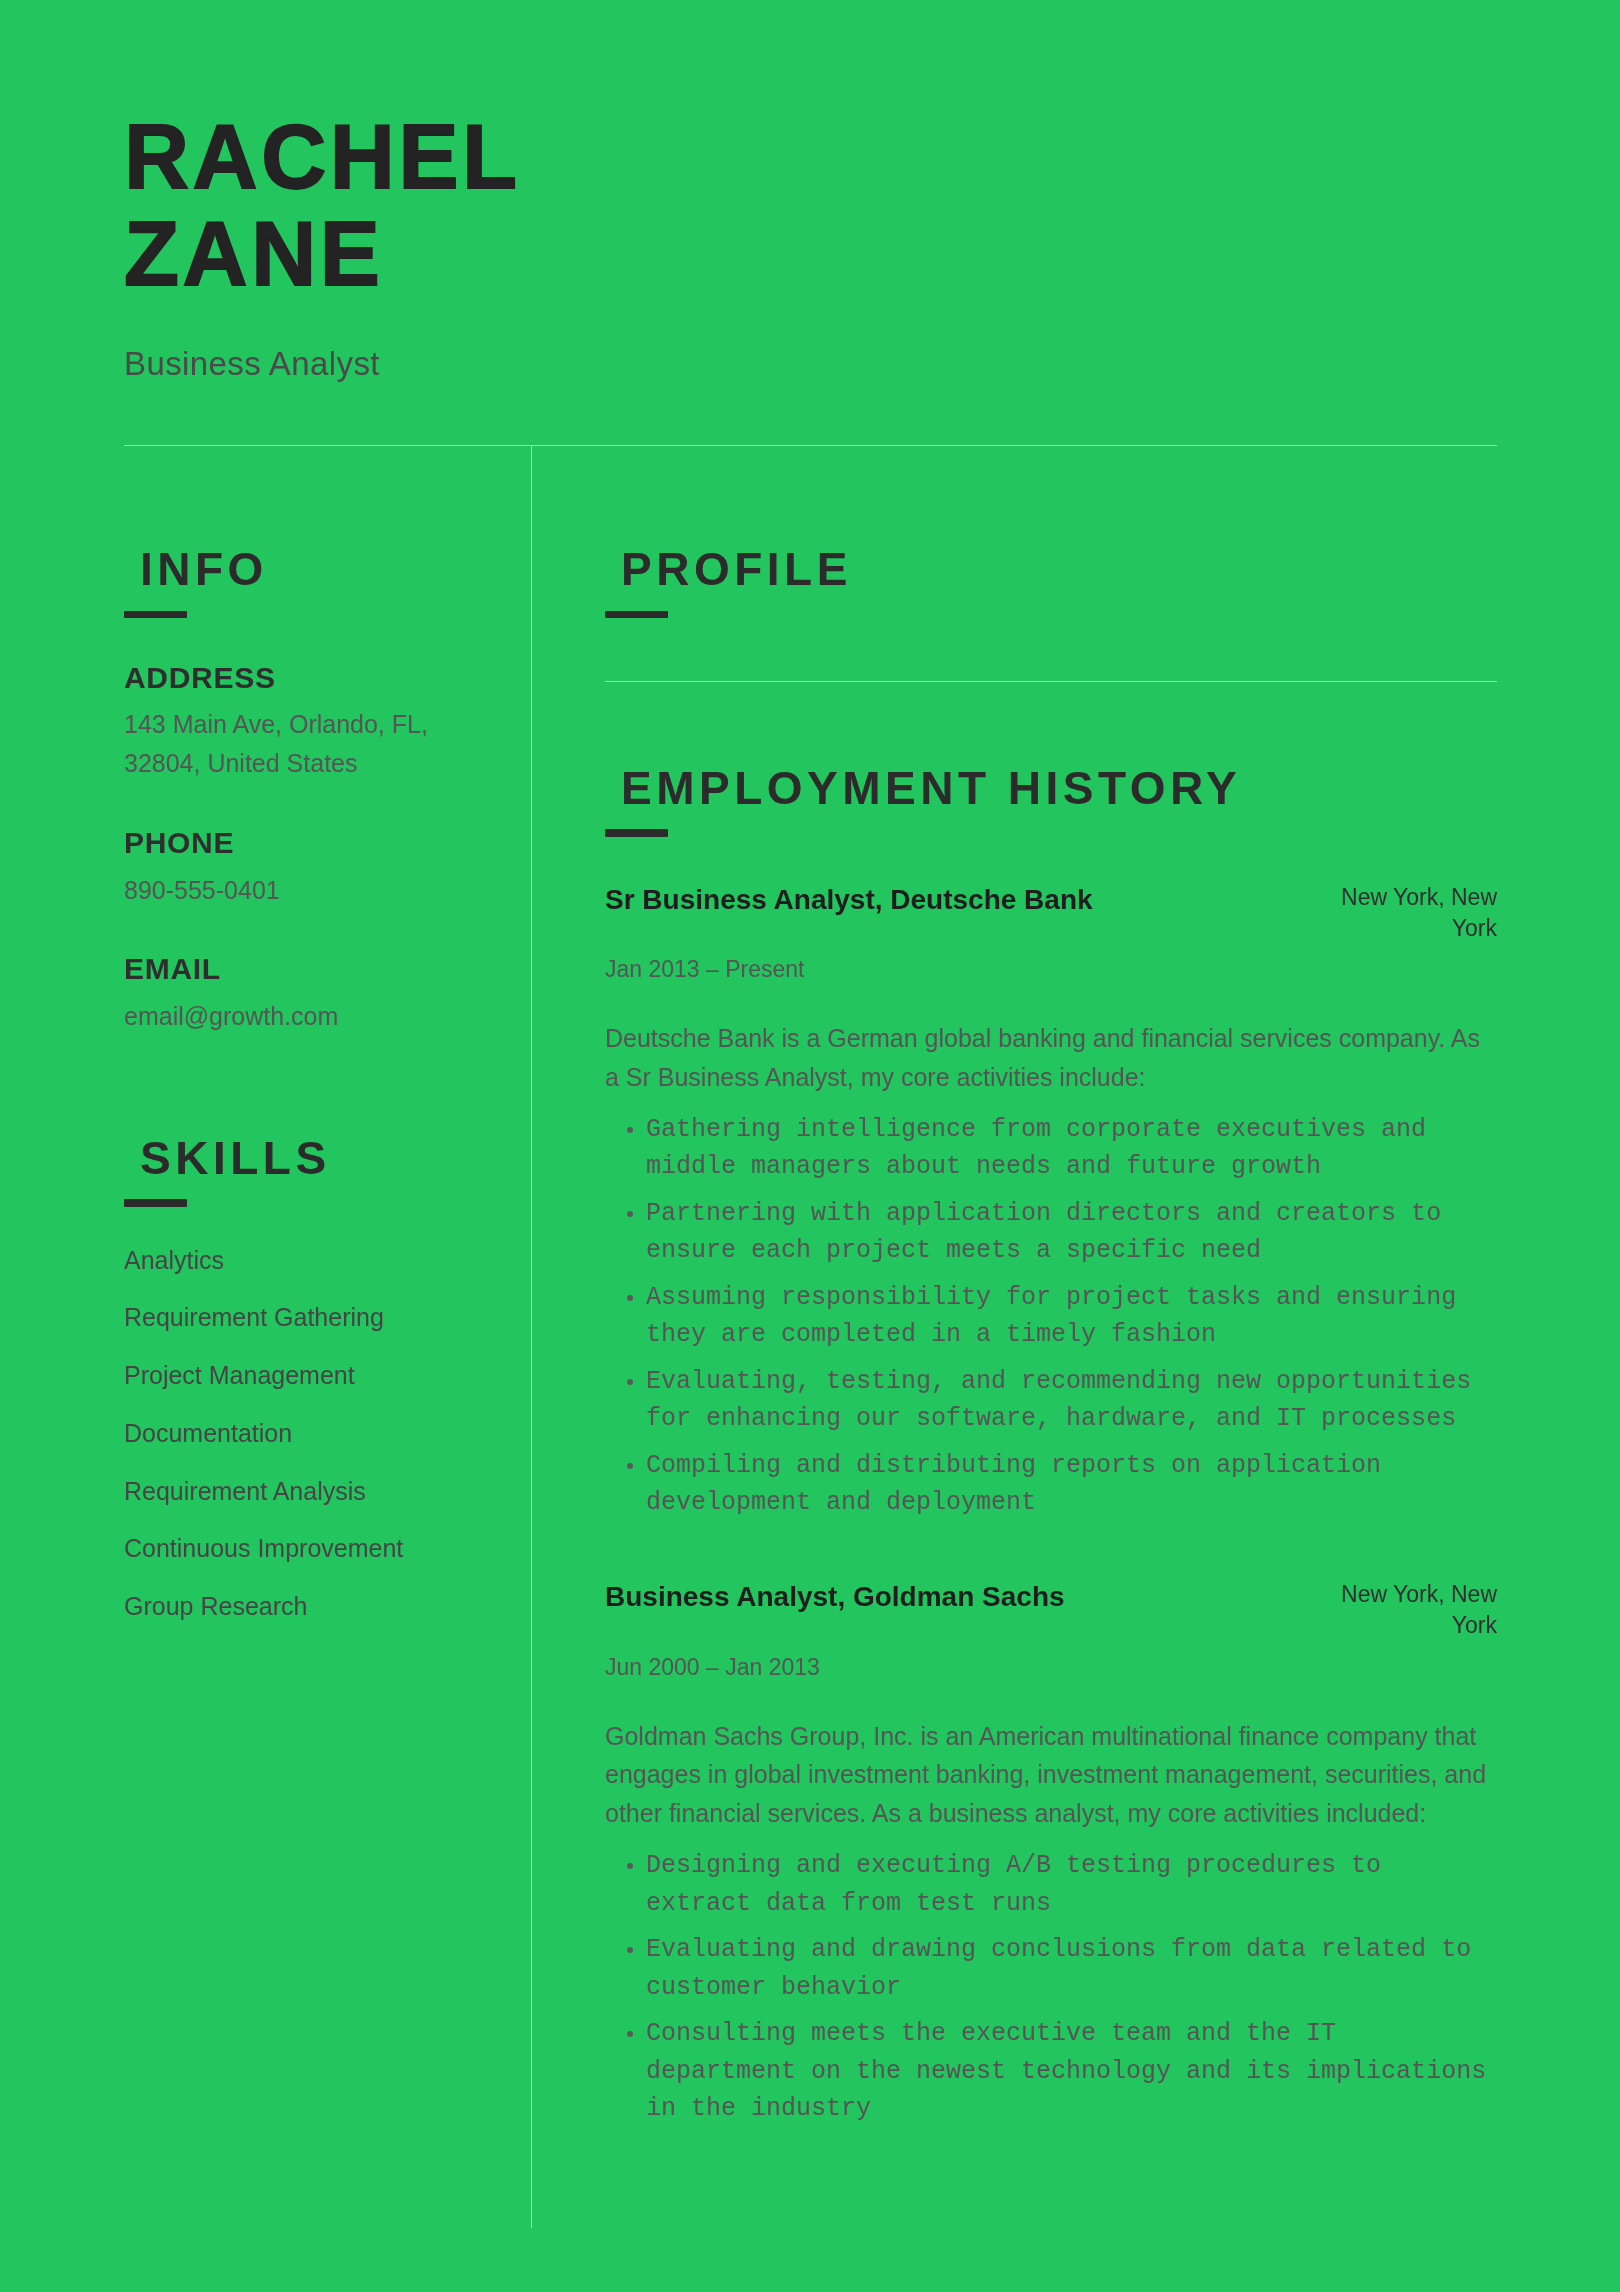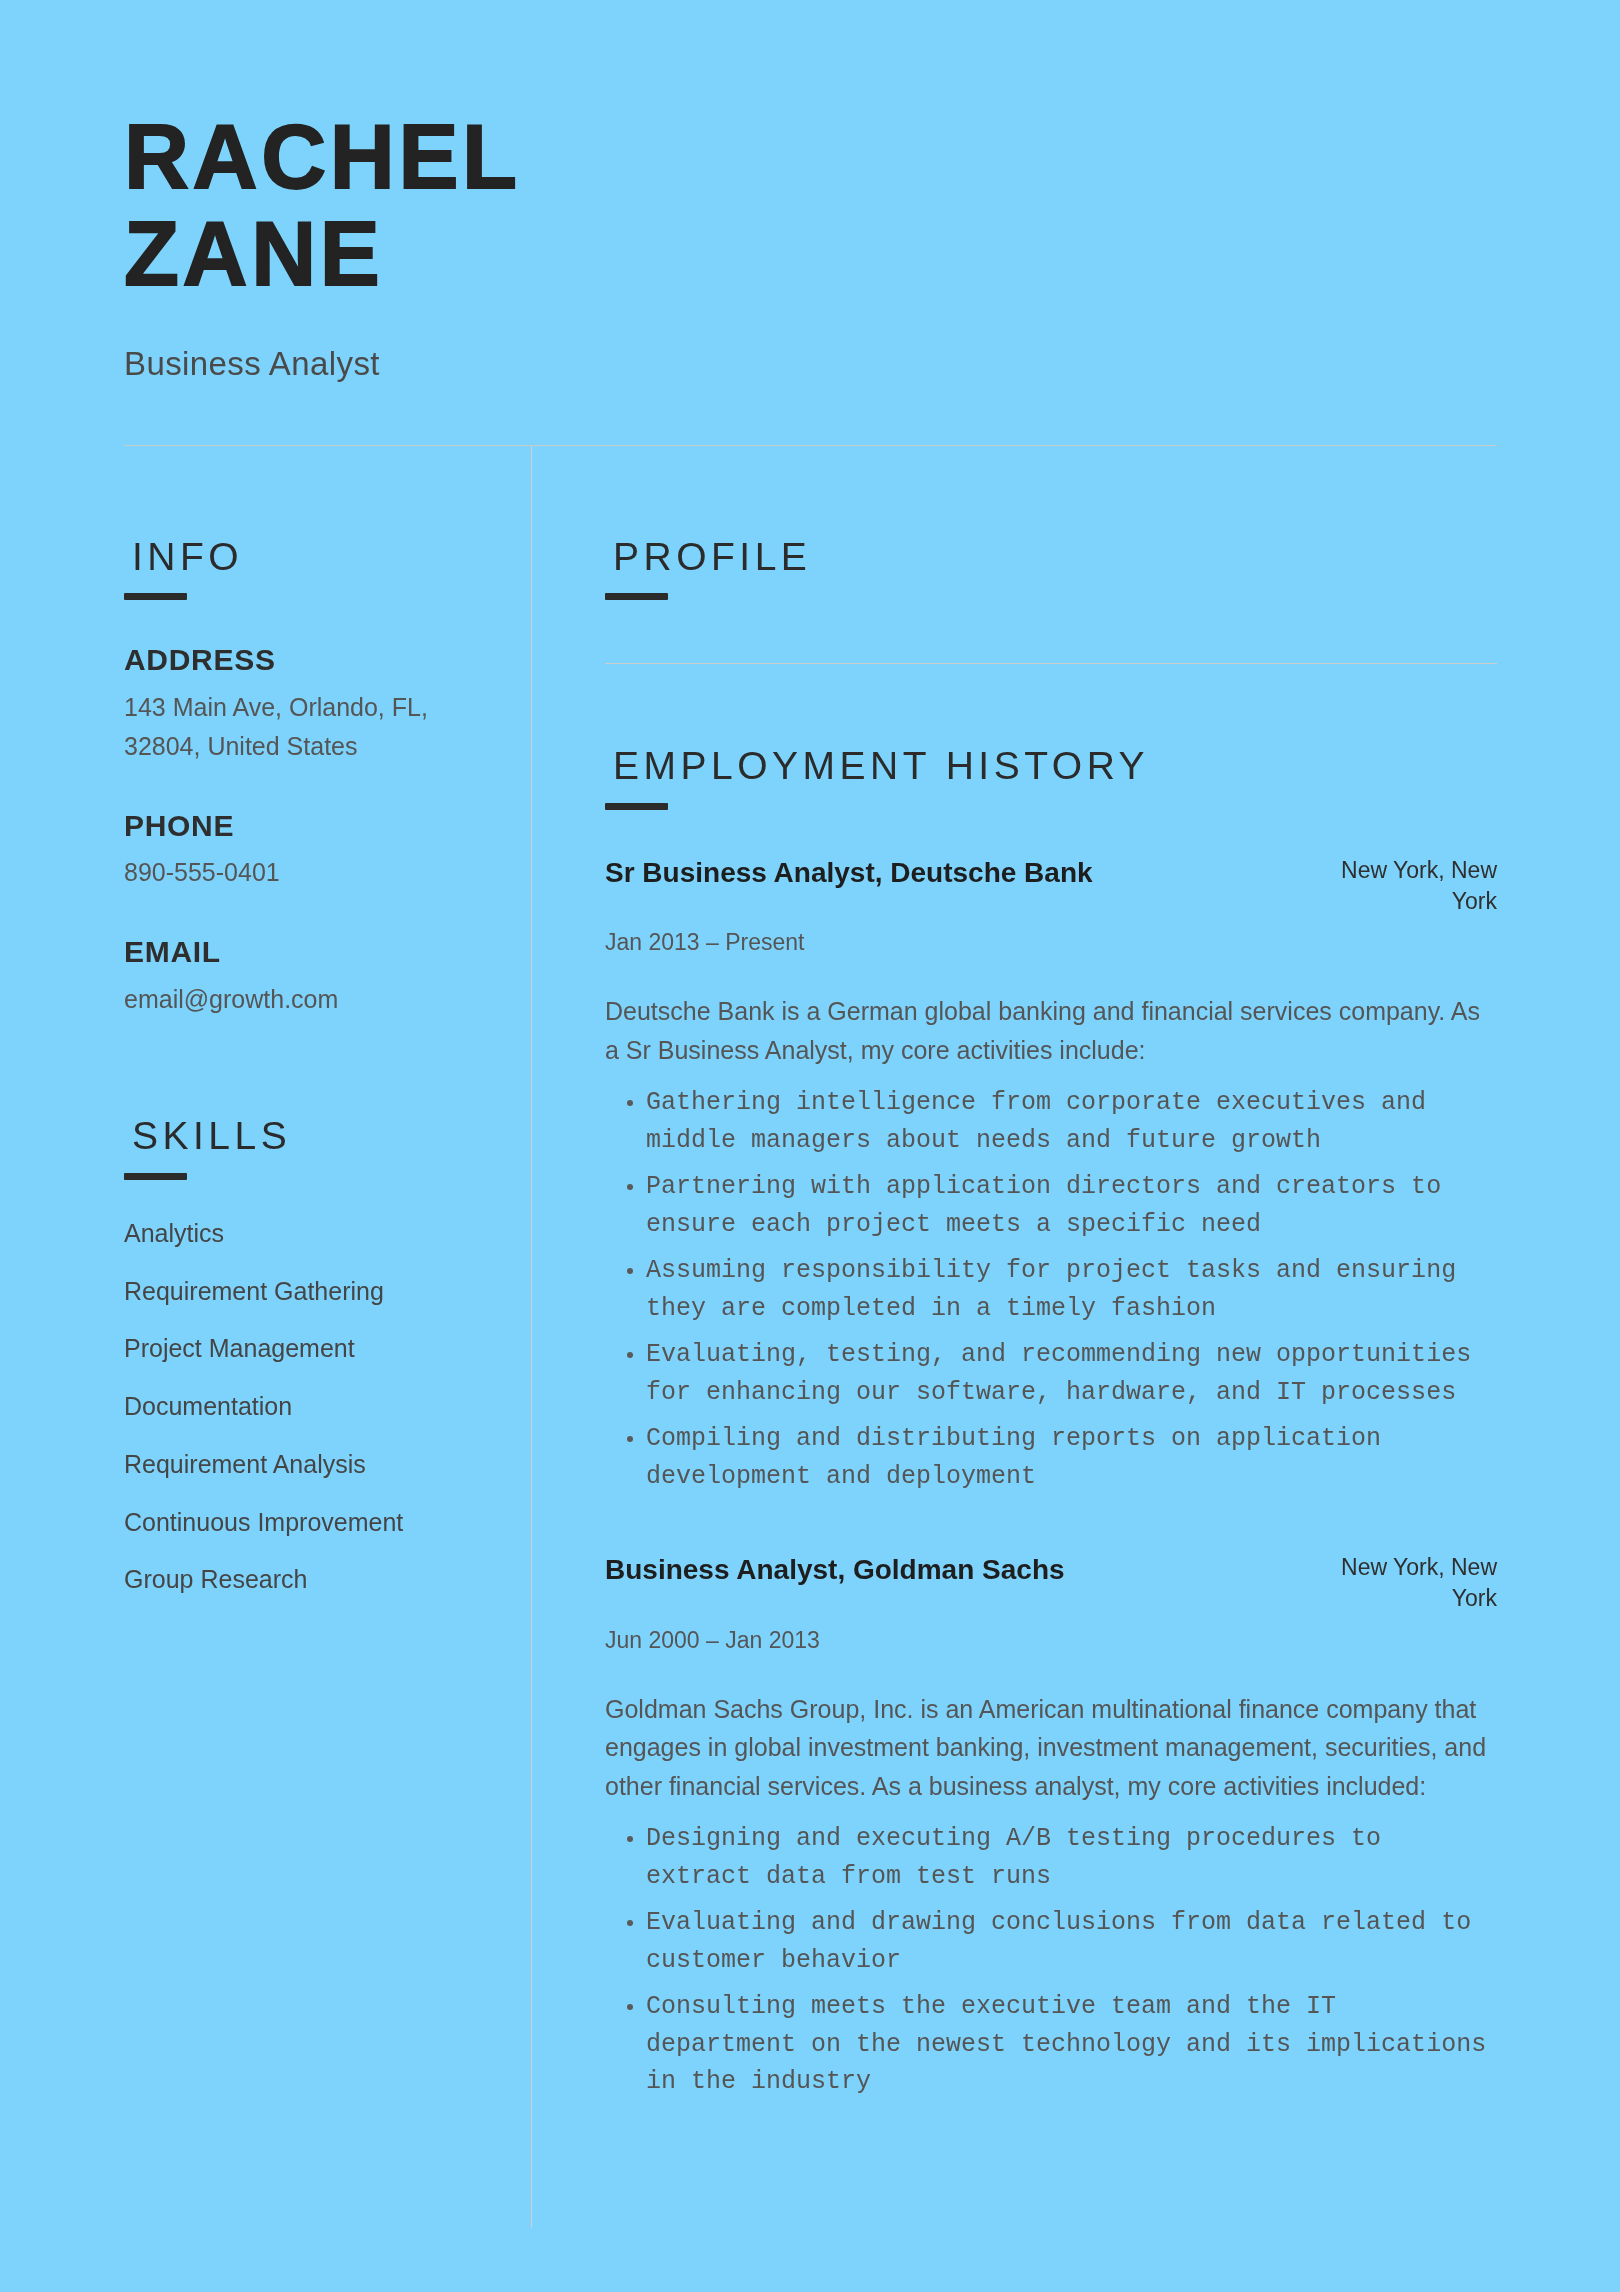--- a/index.html
+++ b/index.html
@@ -2,21 +2,21 @@
 <html style="font-size:14.3px"><head>
 <meta charset="utf-8">
 <style>
   * { box-sizing: border-box; }
   html, body { margin: 0; padding: 0; background: #e8e8e8; }
   .page {
     position: relative;
     width: 1620px;
     height: 2293px;
     margin: 0 auto;
-    background: #7dd3fc;
+    background: #22c55e;
     overflow: hidden;
     padding: 109px 123px 0 124px;
     font-family: "Liberation Sans", sans-serif;
     color: #555555;
   }
 
   
   .name {
     margin: 0;
     font-size: 90px;
@@ -47,24 +47,24 @@
     border-right: 1.8px solid #cfcfcf;
     padding: 82px 36px 0 0;
   }
   .col-right {
     flex: 1 1 auto;
     padding: 82px 0 0 73px;
   }
 
   
   .section-heading {
-    margin: 8px;
-    font-size: 39px;
+    margin: 16px;
+    font-size: 46px;
     line-height: 1.1;
-    font-weight: 400;
+    font-weight: 700;
     letter-spacing: 4.5px;
     color: #2b2b2b;
   }
   .heading-bar {
     width: 63px;
     height: 7.2px;
     background: #2b2b2b;
     margin-top: 14.3px;
     border-radius: 0.9px;
   }

